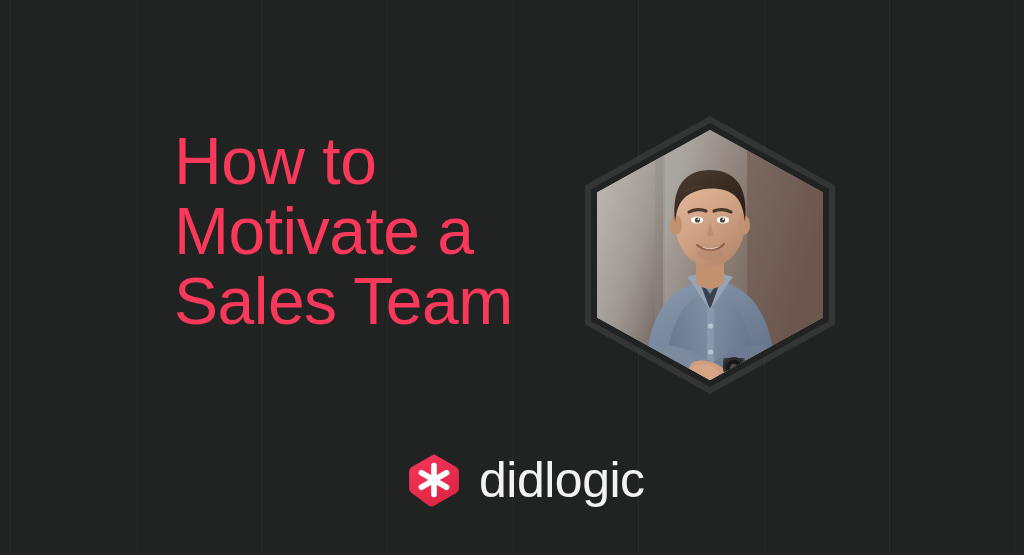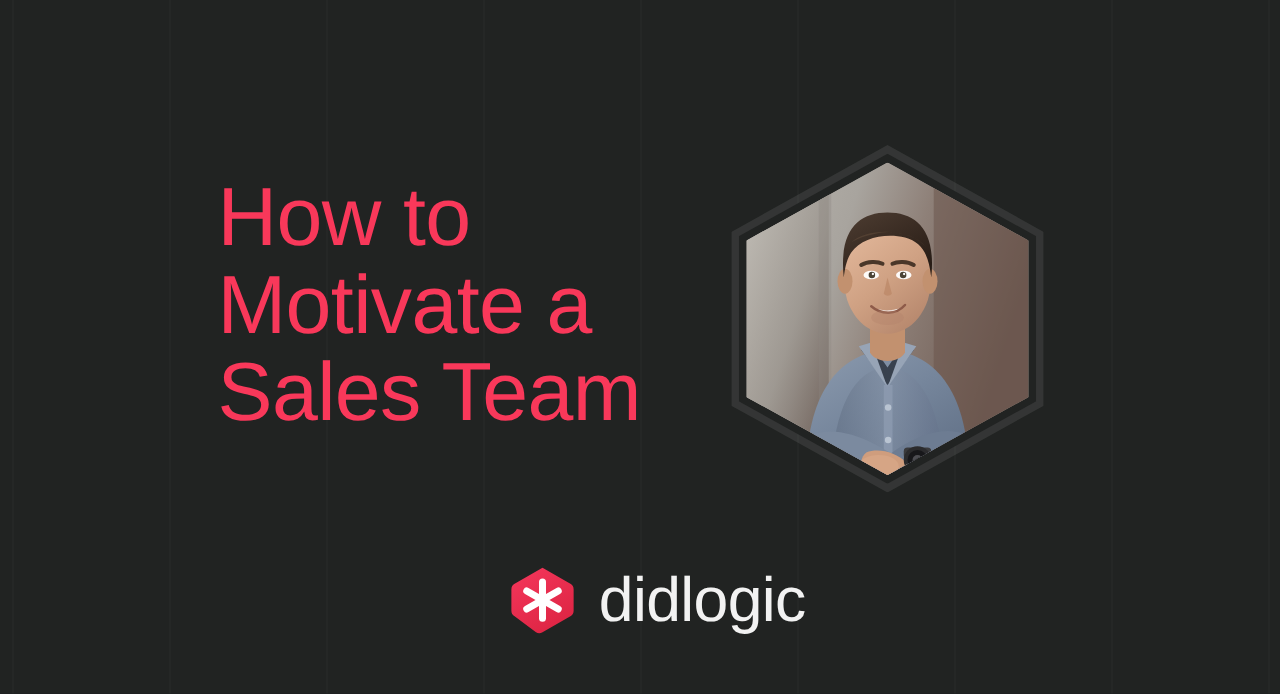--- a/index.html
+++ b/index.html
@@ -34,21 +34,21 @@
       rgba(255,255,255,0) 125.6px
     );
     background-position: 10px 0;
     pointer-events: none;
   }
 
   
   #headline-block {
     position: absolute;
     left: 174px;
-    top: 138px;
+    top: 126px;
     width: 420px;
   }
   #headline {
     margin: 0;
     color: #F9385A;
     font-family: "Liberation Sans", sans-serif;
     font-size: 66px;
     line-height: 70px;
     font-weight: 400;
     letter-spacing: -0.5px;

